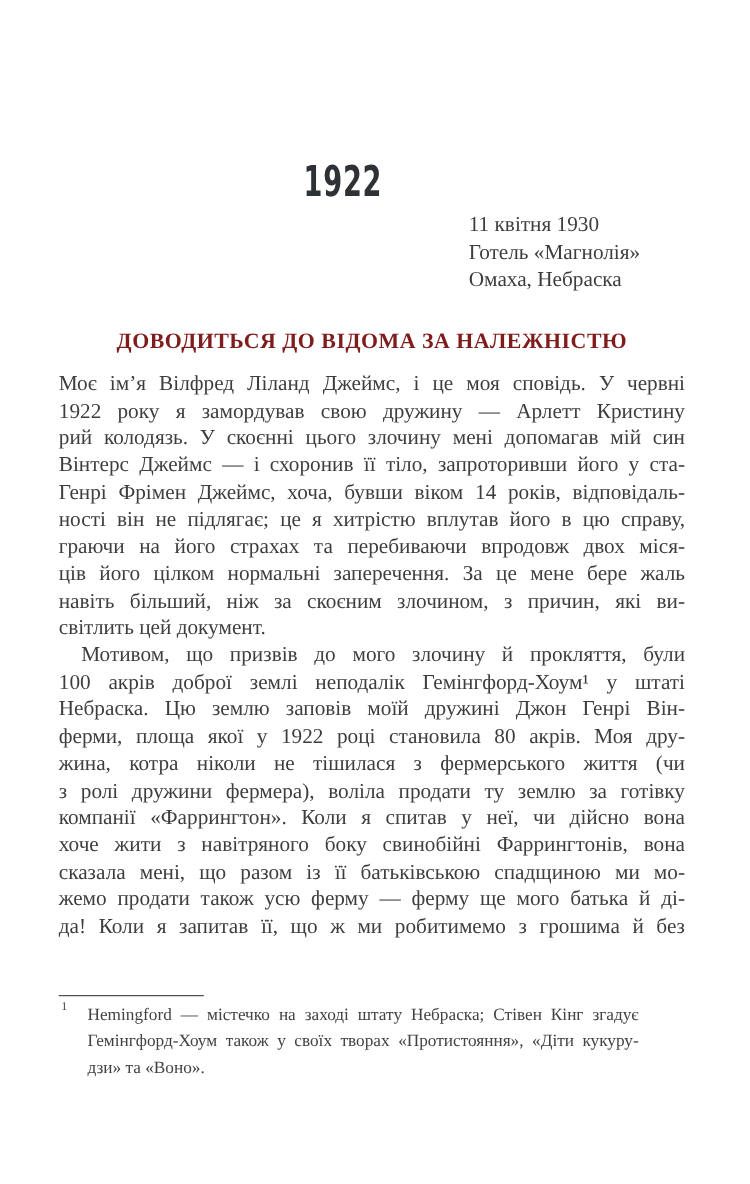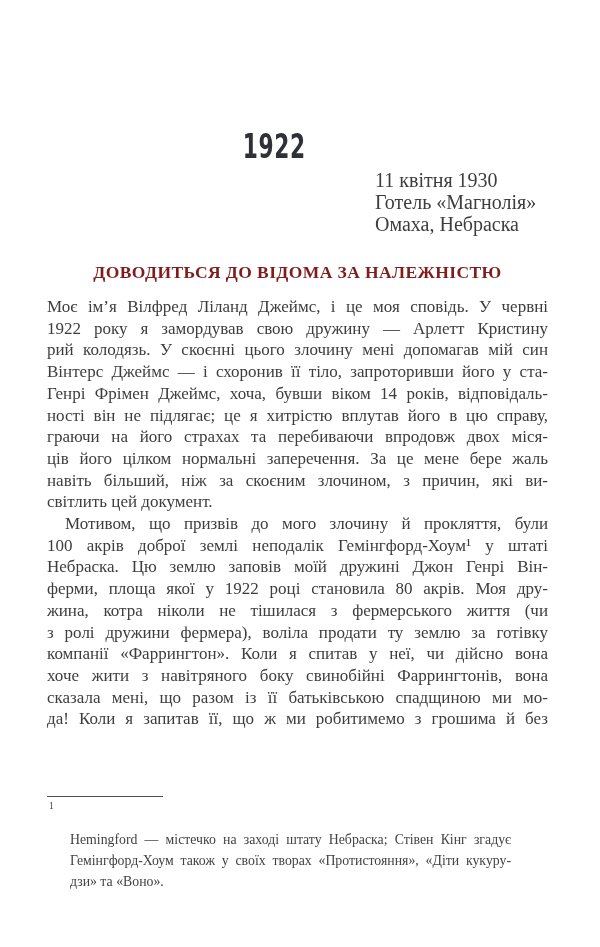--- a/index.html
+++ b/index.html
@@ -9,33 +9,33 @@
   }
   .chapter-title-wrap{
     position:absolute;top:129px;left:0;width:600px;
     padding-right:51px;box-sizing:border-box;text-align:center;
   }
   .chapter-title{
     display:inline-block;font-family:"DejaVu Sans",sans-serif;font-weight:700;
     font-size:34px;line-height:1;letter-spacing:1px;
     transform:scaleX(.64);transform-origin:center;color:#2e3136;white-space:nowrap;
   }
-  .dateline{position:absolute;left:375px;top:169px;font-size:20px;line-height:22px;color:#3d3d3d;}
+  .dateline{position:absolute;left:375px;top:169px;font-size:17px;line-height:22px;color:#3d3d3d;}
   .heading{
     position:absolute;left:47px;top:262px;width:501px;text-align:center;
     font-weight:700;font-size:17.5px;letter-spacing:.4px;color:#7f1d1d;white-space:nowrap;
   }
   .body-text{position:absolute;left:47px;top:296px;width:501px;font-size:17px;line-height:21.7px;color:#3d3d3d;}
   .tl{white-space:normal;}
   .jl{text-align:justify;text-align-last:justify;}
   .ind{text-indent:18px;}
   .fn-rule{position:absolute;left:47px;top:796px;width:116px;height:1px;background:#505050;}
   .footnote{position:absolute;left:47px;top:801px;width:464px;font-size:13.8px;line-height:21px;color:#424242;}
   .fn-marker{position:absolute;left:2px;top:1px;font-size:9.5px;line-height:1;color:#424242;}
-  .fn-text{margin-left:23px;margin-top:28px;}
+  .fn-text{margin-left:23px;}
 </style>
 </head>
 <body>
 
 <div class="page">
 
   <div class="chapter-title-wrap">
     <span class="chapter-title">1922</span>
   </div>
 
@@ -63,20 +63,21 @@
     <div class="para">
         <div class="tl jl ind">Мотивом, що призвів до мого злочину й прокляття, були</div>
         <div class="tl jl">100 акрів доброї землі неподалік Гемінгфорд-Хоум¹ у штаті</div>
         <div class="tl jl">Небраска. Цю землю заповів моїй дружині Джон Генрі Він-</div>
         <div class="tl jl">ферми, площа якої у 1922 році становила 80 акрів. Моя дру-</div>
         <div class="tl jl">жина, котра ніколи не тішилася з фермерського життя (чи</div>
         <div class="tl jl">з ролі дружини фермера), воліла продати ту землю за готівку</div>
         <div class="tl jl">компанії «Фаррингтон». Коли я спитав у неї, чи дійсно вона</div>
         <div class="tl jl">хоче жити з навітряного боку свинобійні Фаррингтонів, вона</div>
         <div class="tl jl">сказала мені, що разом із її батьківською спадщиною ми мо-</div>
+        <div class="tl jl">жемо продати також усю ферму — ферму ще мого батька й ді-</div>
         <div class="tl jl">да! Коли я запитав її, що ж ми робитимемо з грошима й без</div>
       </div>
   </div>
 
   <div class="fn-rule"></div>
 
   <div class="footnote">
     <span class="fn-marker">1</span>
     <div class="fn-text">
         <div class="tl jl">Hemingford — містечко на заході штату Небраска; Стівен Кінг згадує</div>

